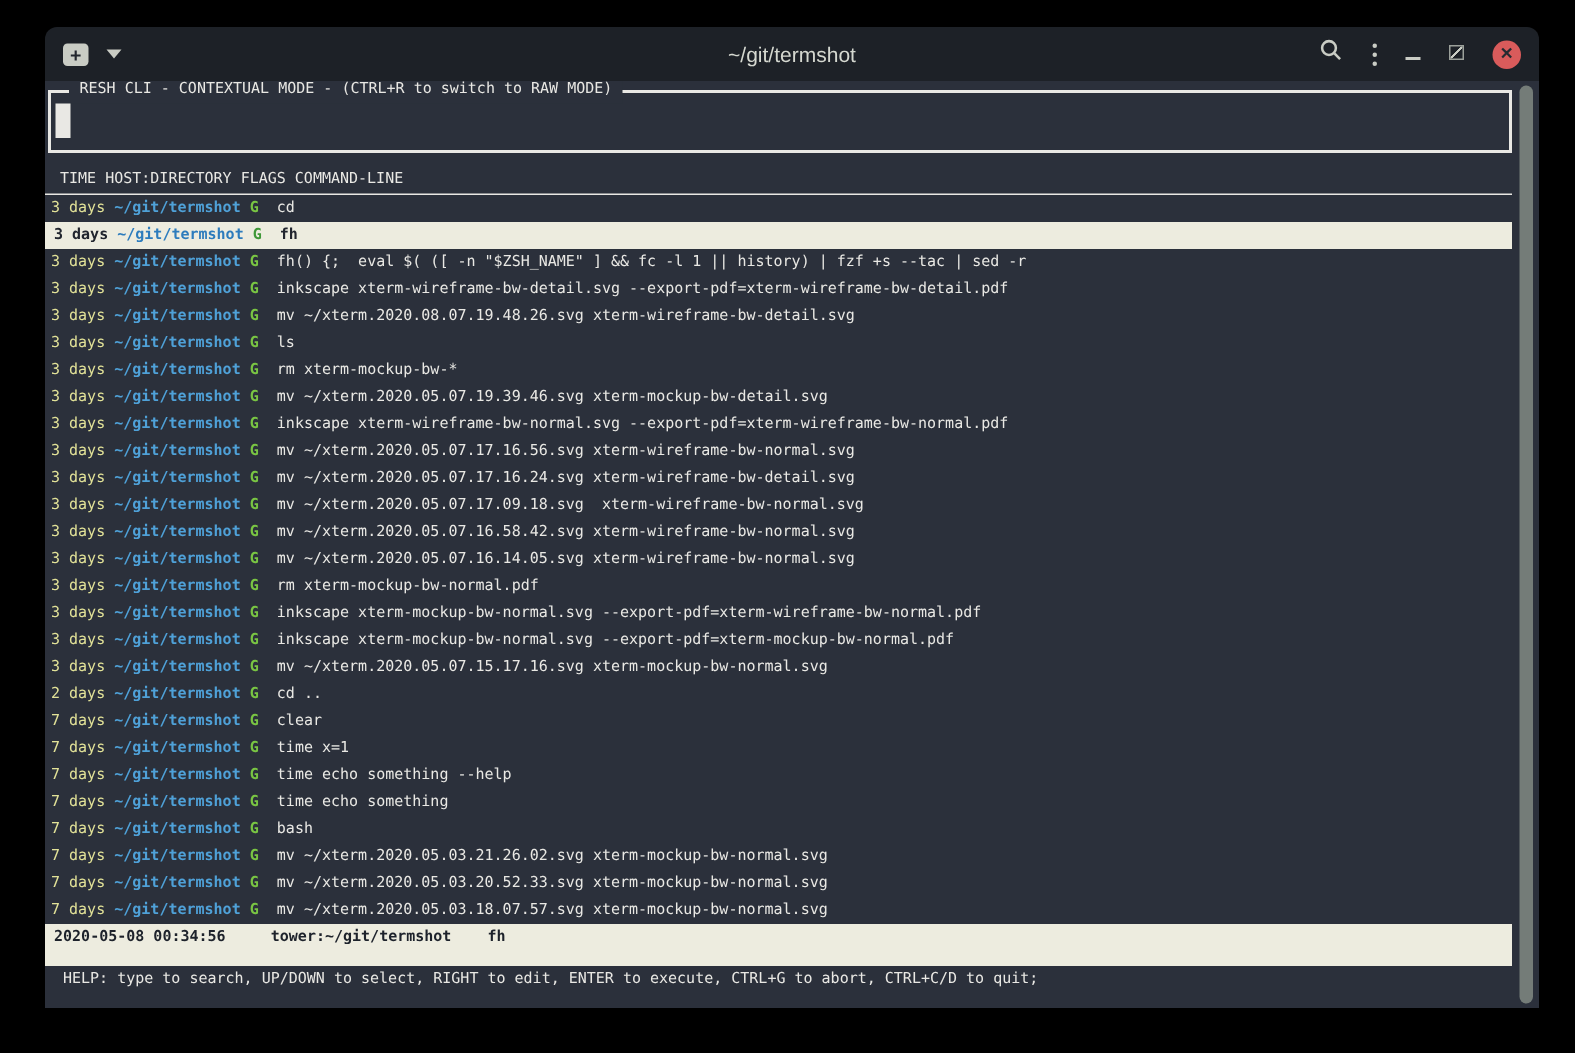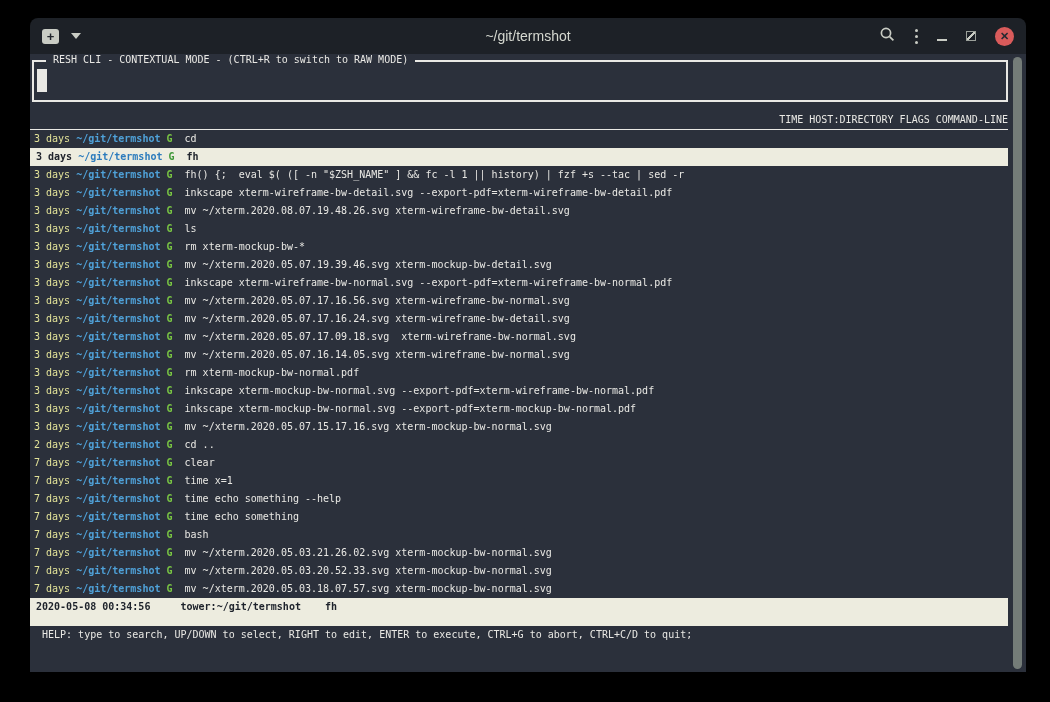--- a/index.html
+++ b/index.html
@@ -35,21 +35,21 @@
               font-family:"DejaVu Sans Mono", monospace; font-size:10px; line-height:18px;
               color:#e9e8e4; }
   .content { position:absolute; top:0; left:0; right:18px; bottom:0; overflow:hidden; }
 
   .search-box { margin:6px 0 0 2px; height:42px; border:2px solid #e9e8e4; position:relative; }
   .search-legend { position:absolute; top:-11px; left:12px; background:#2b303b; padding:0 7px;
                    white-space:pre; color:#e9e8e4; }
   .text-cursor { position:absolute; left:3px; top:7px; width:10px; height:23px; background:#e9e8e4; }
 
   .table-header { margin-top:9px; height:19px; padding-left:4px; white-space:pre;
-                  border-bottom:1px solid #e9e8e4; overflow:hidden;text-align:right; }
+                  border-bottom:1px solid #e9e8e4; overflow:hidden; }
 
   .row { height:18px; white-space:pre; overflow:hidden; padding-left:4px; }
   .row .time { color:#e2e298;margin-top:12px; }
   .row .path { color:#4fa1d8; font-weight:bold; }
   .row .flag { color:#79c543; font-weight:bold; }
   .row.selected { background:#edecdf; color:#21252e; font-weight:bold;padding-left:6px; }
   .row.selected .time { color:#21252e; }
   .row.selected .path { color:#2d7cbd; }
   .row.selected .flag { color:#3f9838; }
 
@@ -109,20 +109,21 @@
             <div class="row"><span class="time">3 days</span> <span class="path">~/git/termshot</span> <span class="flag">G</span>  <span class="cmd">fh() {;  eval $( ([ -n "$ZSH_NAME" ] &amp;&amp; fc -l 1 || history) | fzf +s --tac | sed -r</span></div>
             <div class="row"><span class="time">3 days</span> <span class="path">~/git/termshot</span> <span class="flag">G</span>  <span class="cmd">inkscape xterm-wireframe-bw-detail.svg --export-pdf=xterm-wireframe-bw-detail.pdf</span></div>
             <div class="row"><span class="time">3 days</span> <span class="path">~/git/termshot</span> <span class="flag">G</span>  <span class="cmd">mv ~/xterm.2020.08.07.19.48.26.svg xterm-wireframe-bw-detail.svg</span></div>
             <div class="row"><span class="time">3 days</span> <span class="path">~/git/termshot</span> <span class="flag">G</span>  <span class="cmd">ls</span></div>
             <div class="row"><span class="time">3 days</span> <span class="path">~/git/termshot</span> <span class="flag">G</span>  <span class="cmd">rm xterm-mockup-bw-*</span></div>
             <div class="row"><span class="time">3 days</span> <span class="path">~/git/termshot</span> <span class="flag">G</span>  <span class="cmd">mv ~/xterm.2020.05.07.19.39.46.svg xterm-mockup-bw-detail.svg</span></div>
             <div class="row"><span class="time">3 days</span> <span class="path">~/git/termshot</span> <span class="flag">G</span>  <span class="cmd">inkscape xterm-wireframe-bw-normal.svg --export-pdf=xterm-wireframe-bw-normal.pdf</span></div>
             <div class="row"><span class="time">3 days</span> <span class="path">~/git/termshot</span> <span class="flag">G</span>  <span class="cmd">mv ~/xterm.2020.05.07.17.16.56.svg xterm-wireframe-bw-normal.svg</span></div>
             <div class="row"><span class="time">3 days</span> <span class="path">~/git/termshot</span> <span class="flag">G</span>  <span class="cmd">mv ~/xterm.2020.05.07.17.16.24.svg xterm-wireframe-bw-detail.svg</span></div>
             <div class="row"><span class="time">3 days</span> <span class="path">~/git/termshot</span> <span class="flag">G</span>  <span class="cmd">mv ~/xterm.2020.05.07.17.09.18.svg  xterm-wireframe-bw-normal.svg</span></div>
+            <div class="row"><span class="time">3 days</span> <span class="path">~/git/termshot</span> <span class="flag">G</span>  <span class="cmd">mv ~/xterm.2020.05.07.16.58.42.svg xterm-wireframe-bw-normal.svg</span></div>
             <div class="row"><span class="time">3 days</span> <span class="path">~/git/termshot</span> <span class="flag">G</span>  <span class="cmd">mv ~/xterm.2020.05.07.16.14.05.svg xterm-wireframe-bw-normal.svg</span></div>
             <div class="row"><span class="time">3 days</span> <span class="path">~/git/termshot</span> <span class="flag">G</span>  <span class="cmd">rm xterm-mockup-bw-normal.pdf</span></div>
             <div class="row"><span class="time">3 days</span> <span class="path">~/git/termshot</span> <span class="flag">G</span>  <span class="cmd">inkscape xterm-mockup-bw-normal.svg --export-pdf=xterm-wireframe-bw-normal.pdf</span></div>
             <div class="row"><span class="time">3 days</span> <span class="path">~/git/termshot</span> <span class="flag">G</span>  <span class="cmd">inkscape xterm-mockup-bw-normal.svg --export-pdf=xterm-mockup-bw-normal.pdf</span></div>
             <div class="row"><span class="time">3 days</span> <span class="path">~/git/termshot</span> <span class="flag">G</span>  <span class="cmd">mv ~/xterm.2020.05.07.15.17.16.svg xterm-mockup-bw-normal.svg</span></div>
             <div class="row"><span class="time">2 days</span> <span class="path">~/git/termshot</span> <span class="flag">G</span>  <span class="cmd">cd ..</span></div>
             <div class="row"><span class="time">7 days</span> <span class="path">~/git/termshot</span> <span class="flag">G</span>  <span class="cmd">clear</span></div>
             <div class="row"><span class="time">7 days</span> <span class="path">~/git/termshot</span> <span class="flag">G</span>  <span class="cmd">time x=1</span></div>
             <div class="row"><span class="time">7 days</span> <span class="path">~/git/termshot</span> <span class="flag">G</span>  <span class="cmd">time echo something --help</span></div>
             <div class="row"><span class="time">7 days</span> <span class="path">~/git/termshot</span> <span class="flag">G</span>  <span class="cmd">time echo something</span></div>

